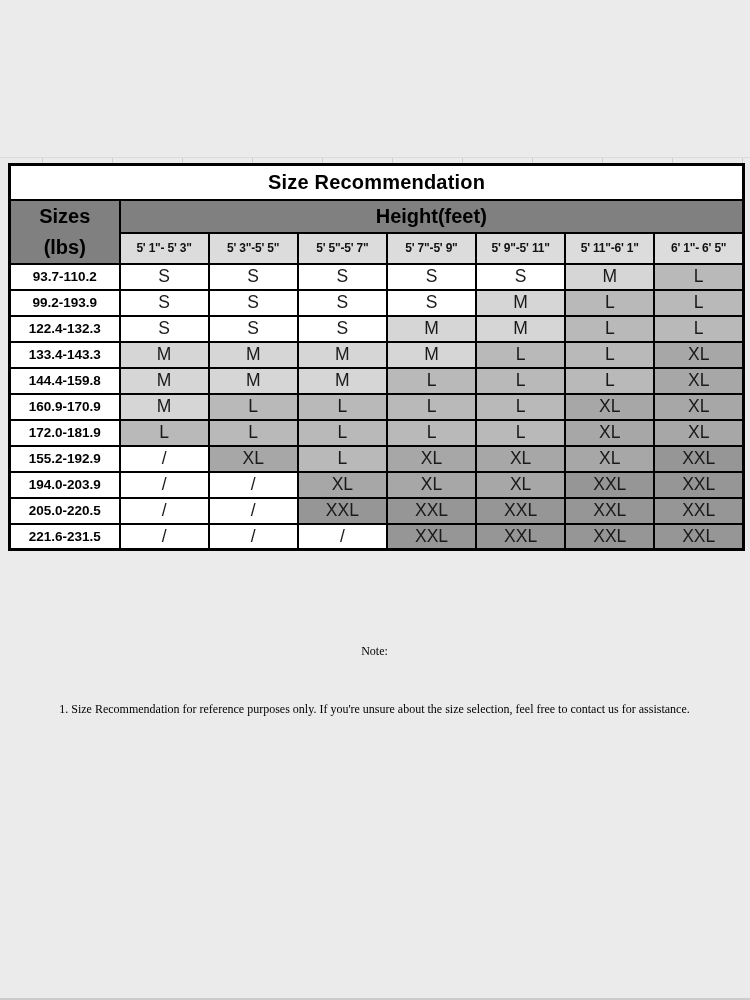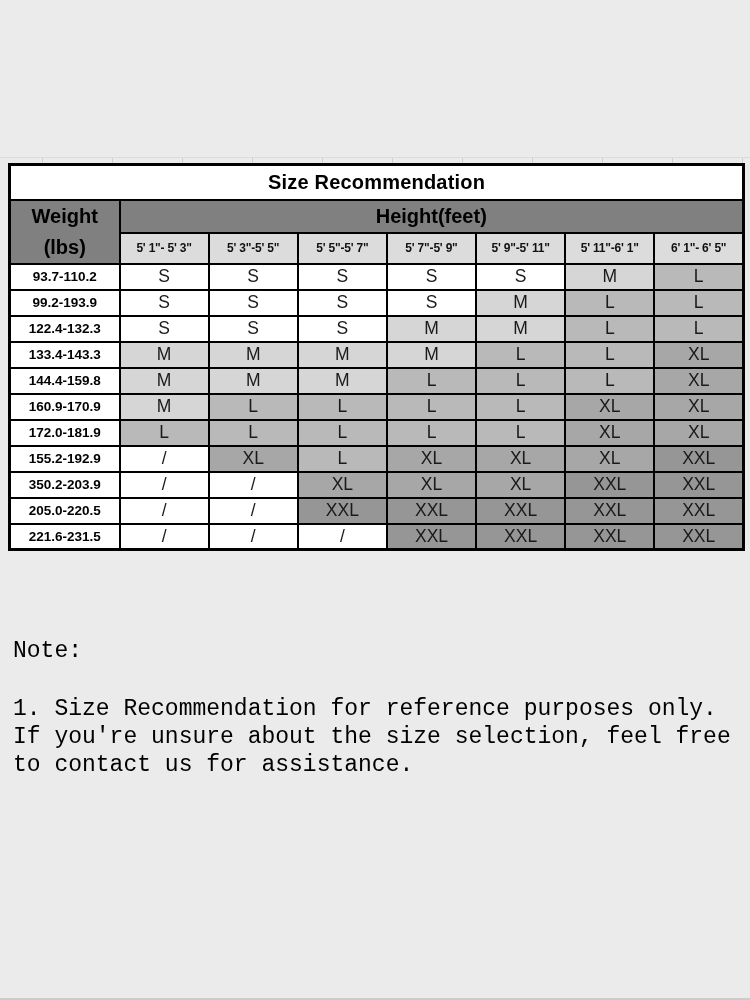--- a/index.html
+++ b/index.html
@@ -73,24 +73,25 @@
   }
   td.size-cell {
     font-size: 17.5px;
     color: #1a1a1a;
   }
 
   .note {
     position: absolute;
     left: 13px; top: 637px;
     width: 723px;
-    font-family: Liberation Mono, monospace;
-    font-size: 23px;
+    font-family: Liberation Serif, serif;
+    font-size: 12px;
     color: #000;
     line-height: 28px;
+    text-align: center;
   }
   .note-item-1 { margin-top: 30px; }
   .note-item-2 { margin-top: 26px; }
 
   .bottom-edge {
     position: absolute;
     left: 0; bottom: 0;
     width: 100%; height: 2px;
     background: #cccccc;
   }
@@ -110,21 +111,21 @@
       <col>
       <col>
       <col>
   </colgroup>
   <thead>
     <tr>
       <th class="title-cell" colspan="8">Size Recommendation</th>
     </tr>
     <tr>
       <th class="weight-header" rowspan="2" style="background: rgb(128, 128, 128);">
-        <div>Weight</div>
+        <div>Sizes</div>
         <div>(lbs)</div>
       </th>
       <th class="height-header" colspan="7" style="background: rgb(128, 128, 128);">Height(feet)</th>
     </tr>
     <tr class="subheader-row" id="subheader-row">
         <th style="background: rgb(220, 220, 220);">5' 1"- 5' 3"</th>
         <th style="background: rgb(220, 220, 220);">5' 3"-5' 5"</th>
         <th style="background: rgb(220, 220, 220);">5' 5"-5' 7"</th>
         <th style="background: rgb(220, 220, 220);">5' 7"-5' 9"</th>
         <th style="background: rgb(220, 220, 220);">5' 9"-5' 11"</th>
@@ -207,21 +208,21 @@
         <td class="weight-cell">155.2-192.9</td>
         <td class="size-cell" style="background: rgb(255, 255, 255);">/</td>
         <td class="size-cell" style="background: rgb(167, 167, 167);">XL</td>
         <td class="size-cell" style="background: rgb(185, 185, 185);">L</td>
         <td class="size-cell" style="background: rgb(167, 167, 167);">XL</td>
         <td class="size-cell" style="background: rgb(167, 167, 167);">XL</td>
         <td class="size-cell" style="background: rgb(167, 167, 167);">XL</td>
         <td class="size-cell" style="background: rgb(150, 150, 150);">XXL</td>
       </tr>
       <tr>
-        <td class="weight-cell">350.2-203.9</td>
+        <td class="weight-cell">194.0-203.9</td>
         <td class="size-cell" style="background: rgb(255, 255, 255);">/</td>
         <td class="size-cell" style="background: rgb(255, 255, 255);">/</td>
         <td class="size-cell" style="background: rgb(167, 167, 167);">XL</td>
         <td class="size-cell" style="background: rgb(167, 167, 167);">XL</td>
         <td class="size-cell" style="background: rgb(167, 167, 167);">XL</td>
         <td class="size-cell" style="background: rgb(150, 150, 150);">XXL</td>
         <td class="size-cell" style="background: rgb(150, 150, 150);">XXL</td>
       </tr>
       <tr>
         <td class="weight-cell">205.0-220.5</td>

